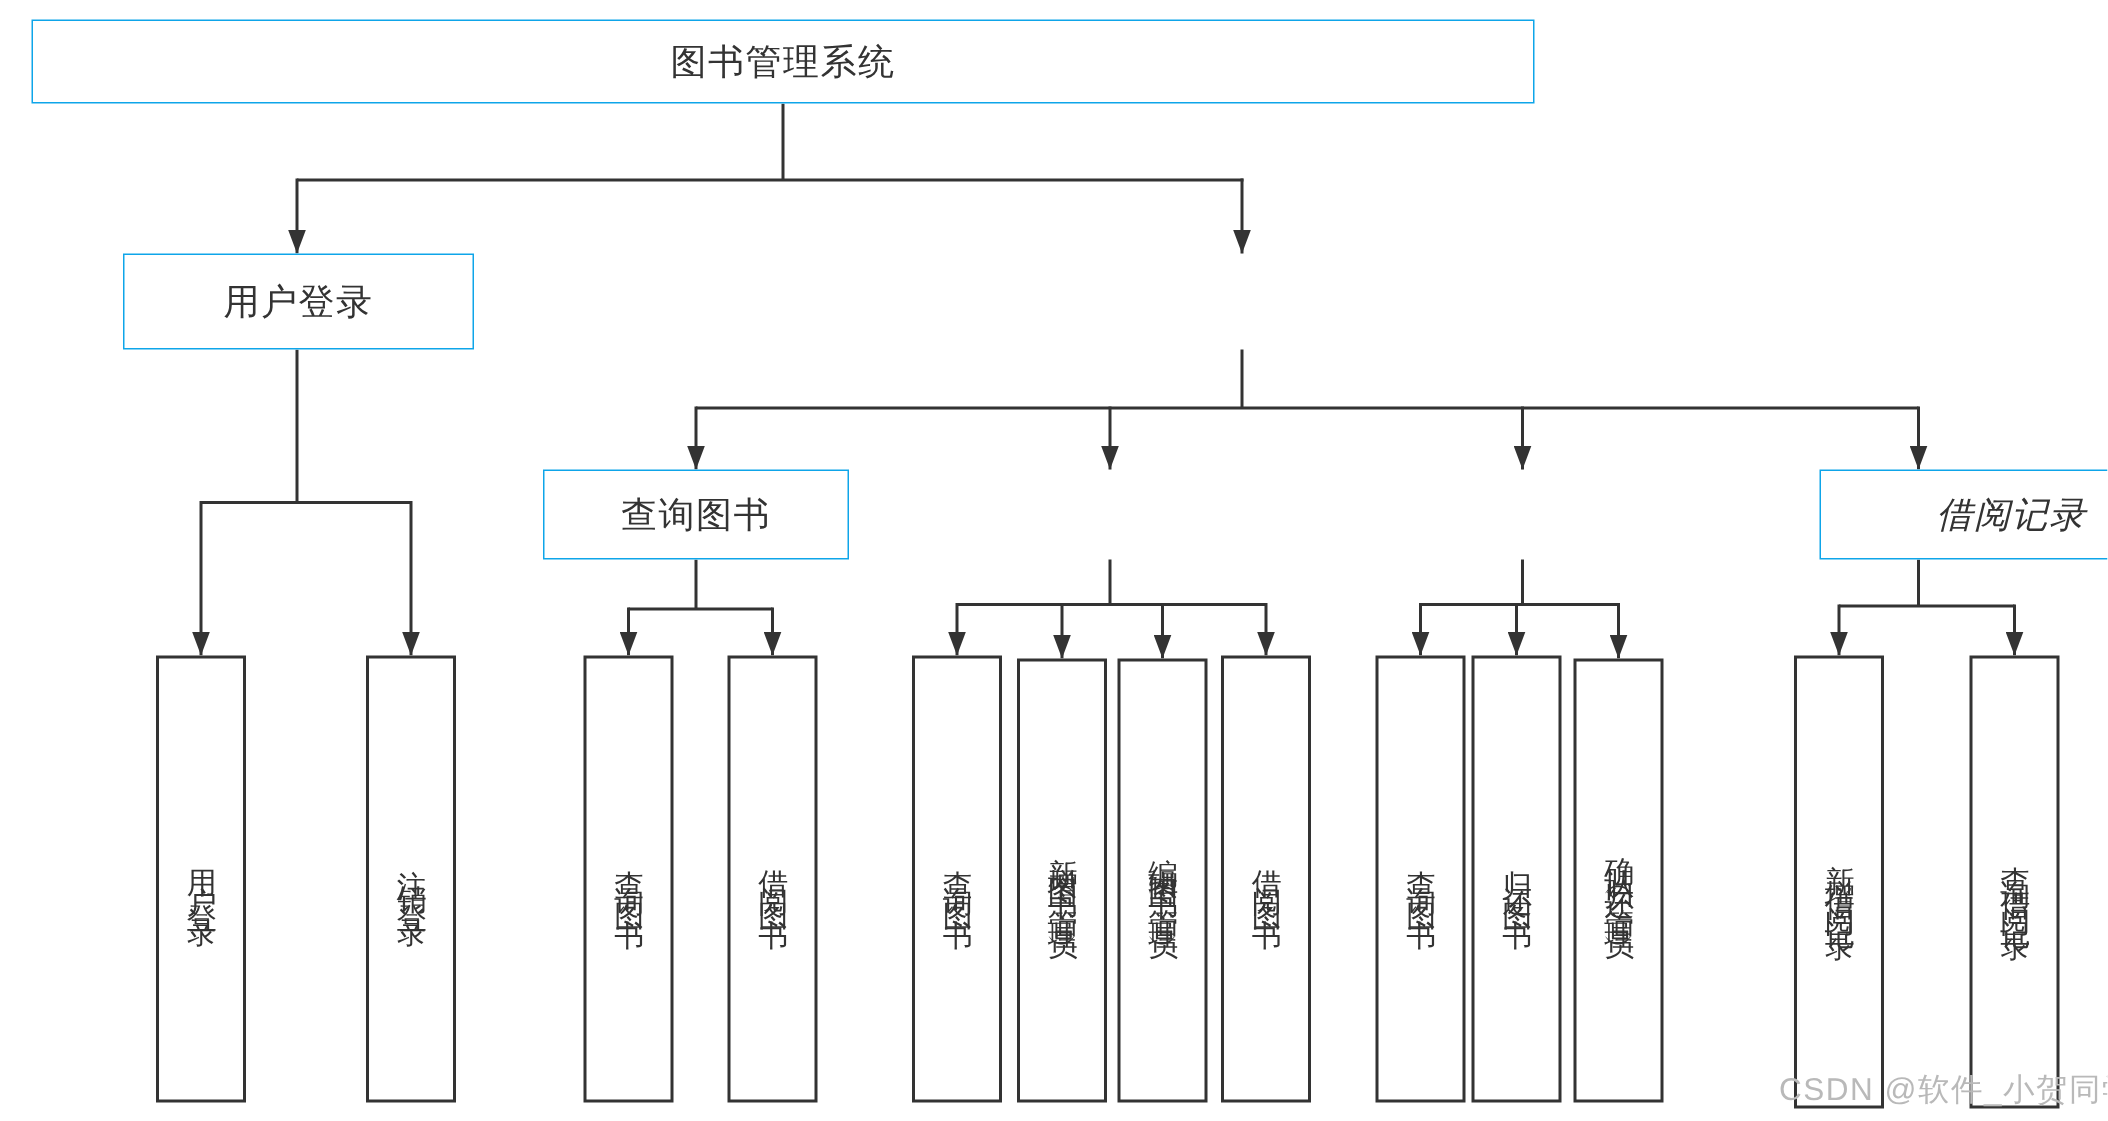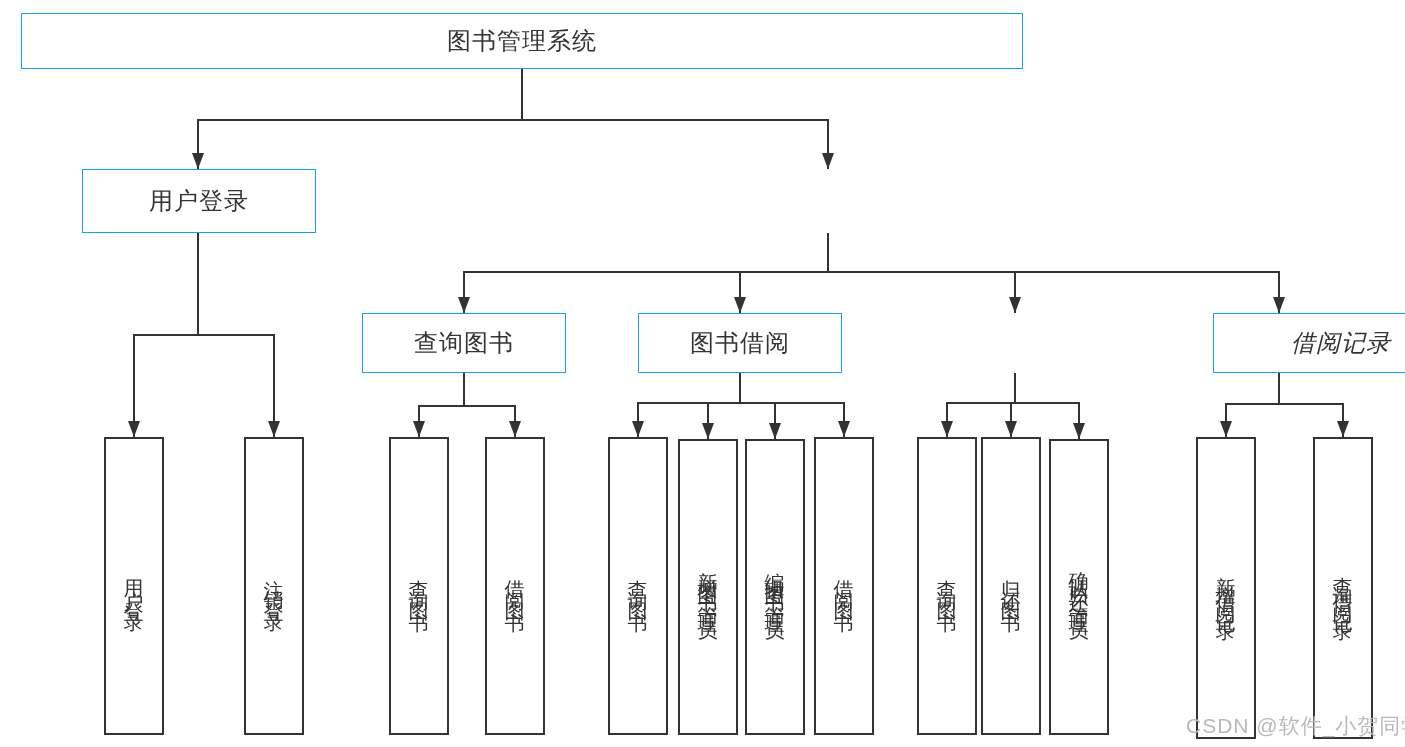--- a/index.html
+++ b/index.html
@@ -119,23 +119,20 @@
     <span>图书管理系统</span>
   </div>
 
   <div class="hbox" style="left:82px;top:169px;width:234px;height:64px;">
     <span>用户登录</span>
   </div>
 
   <div class="hbox" style="left:362px;top:313px;width:204px;height:60px;">
     <span>查询图书</span>
   </div>
-  <div class="hbox" style="left:638px;top:313px;width:204px;height:60px;">
-    <span>图书借阅</span>
-  </div>
   <div class="hbox" style="left:1213px;top:313px;width:256px;height:60px;font-style:italic;">
     <span>借阅记录</span>
   </div>
 
   <div class="vbox" style="left:104px;top:437px;width:60px;height:298px;">
     <span class="vtext">用户登录</span>
   </div>
   <div class="vbox" style="left:244px;top:437px;width:60px;height:298px;">
     <span class="vtext">注销登录</span>
   </div>

